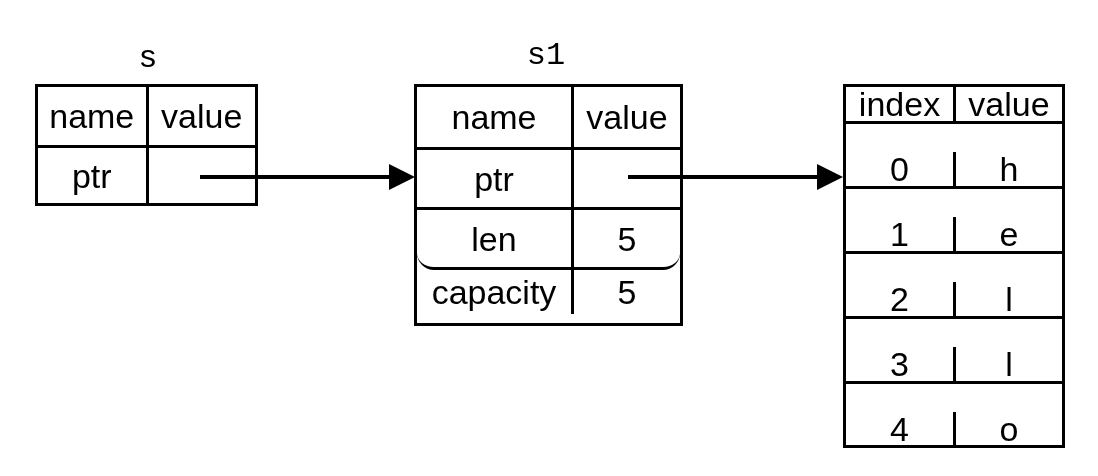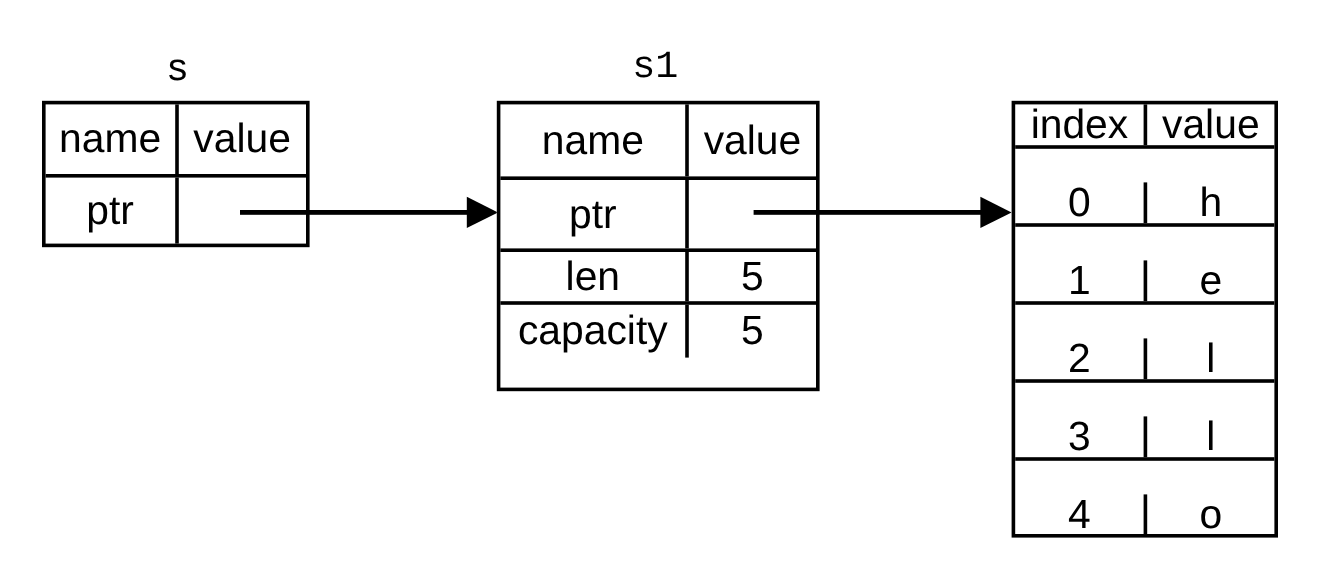--- a/index.html
+++ b/index.html
@@ -107,21 +107,21 @@
     <div class="trow" style="height:63px;">
       <div class="tcell left-col" style="width:157px; height:100%;">name</div>
       <div class="tcell overflow-cell" style="width:106px; height:100%;">value</div>
     </div>
 
     <div class="trow" style="height:60px;">
       <div class="tcell left-col" style="width:157px; height:100%;">ptr</div>
       <div class="tcell" style="width:106px; height:100%;"></div>
     </div>
 
-    <div class="trow" style="height:44px;">
+    <div class="trow" style="height:60px;border-radius:17px;">
       <div class="tcell left-col" style="width:157px; height:100%;">len</div>
       <div class="tcell" style="width:106px; height:100%;">5</div>
     </div>
 
     <div class="trow" style="height:44px;">
       <div class="tcell left-col overflow-cell" style="width:157px; height:100%;">capacity</div>
       <div class="tcell" style="width:106px; height:100%;">5</div>
     </div>
   </div>
 

